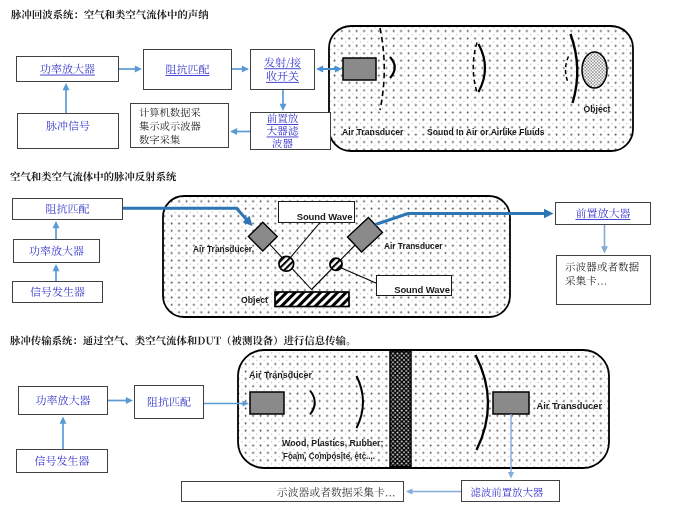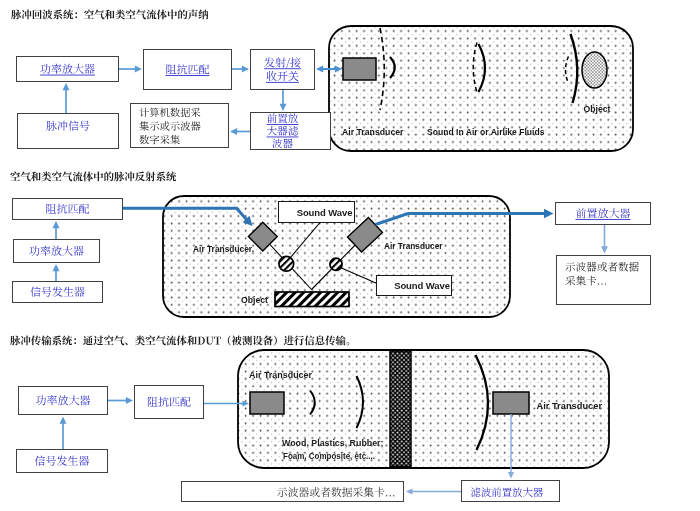--- a/index.html
+++ b/index.html
@@ -7,21 +7,21 @@
   #page { position:relative; width:700px; height:511px; background:#fff; overflow:hidden;
           font-family:"Liberation Sans","DejaVu Sans",sans-serif; }
   #art { position:absolute; left:0; top:0; z-index:1; }
   .box { position:absolute; z-index:2; background:#fff; border:1.5px solid #404040;
          box-sizing:border-box; overflow:hidden; }
   .box .glyph { position:absolute; left:-1.5px; top:-1.5px; }
   .title { position:absolute; z-index:2; }
   .title .glyph { position:absolute; left:0; top:0; }
   .hidtext { position:absolute; left:0; top:0; right:0; bottom:0; color:transparent;
              font-size:10px; line-height:12px; overflow:hidden; user-select:text; }
-  .lbox { display:flex; align-items:center; justify-content:center; border:1.4px solid #1a1a1a;padding-left:16px; }
+  .lbox { display:flex; align-items:flex-end; justify-content:center; border:1.4px solid #1a1a1a;padding-left:16px; }
   .ltext { font-family:"Liberation Sans","DejaVu Sans",sans-serif; font-size:9.5px; font-weight:700;
            letter-spacing:-0.1px; color:#1a1a1a; }
 </style>
 </head>
 <body>
 
 <div id="page">
 <svg id="art" width="700" height="511" viewBox="0 0 700 511">
       <defs>
 <pattern id="dots" width="7.4" height="7.4" patternUnits="userSpaceOnUse">

